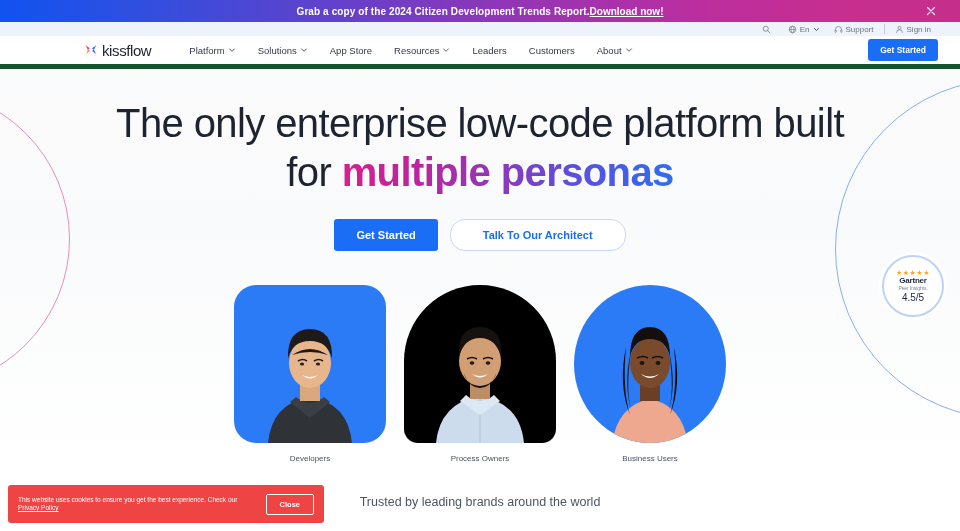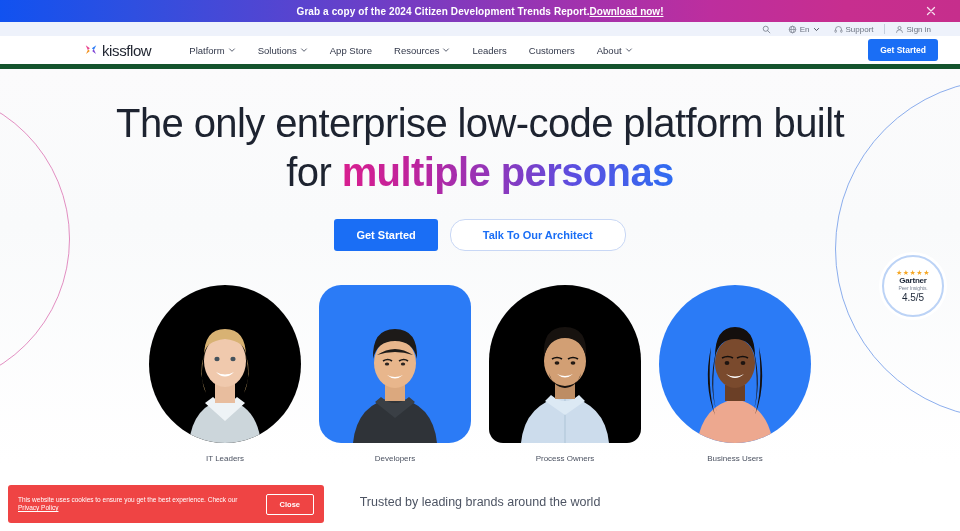--- a/index.html
+++ b/index.html
@@ -496,39 +496,20 @@
 
     <div class="gartner-badge">
       <div class="gartner-stars">★★★★★</div>
       <div class="gartner-name">Gartner</div>
       <div class="gartner-sub">Peer Insights.</div>
       <div class="gartner-score">4.5/5</div>
     </div>
 
     <div class="personas">
 
-      <div class="persona">
-        <div class="persona-img shape-circle">
-          <svg class="av" viewBox="0 0 152 158" aria-hidden="true">
-            <rect width="152" height="158" fill="#000000"></rect>
-            <path d="M40 158 q4 -38 36 -44 q32 6 36 44 Z" fill="#ccd6db"></path>
-            <path d="M64 112 q12 12 24 0 l8 6 -20 18 -20 -18 Z" fill="#eef3f6"></path>
-            <path d="M66 98 h20 v20 h-20 Z" fill="#e8bd9e"></path>
-            <ellipse cx="76" cy="76" rx="21" ry="26" fill="#f0c9ad"></ellipse>
-            <path d="M55 72 q0 -28 21 -28 q21 0 21 28 q0 -16 -21 -18 q-21 2 -21 18 Z" fill="#d8b273"></path>
-            <path d="M55 70 q-5 24 2 38 q-8 -20 -2 -38 Z" fill="#d8b273"></path>
-            <path d="M97 70 q5 24 -2 38 q8 -20 2 -38 Z" fill="#d8b273"></path>
-            <ellipse cx="68" cy="74" rx="2.6" ry="2.2" fill="#44525c"></ellipse>
-            <ellipse cx="84" cy="74" rx="2.6" ry="2.2" fill="#44525c"></ellipse>
-            <path d="M68 88 q8 6 16 0 q-8 4 -16 0 Z" fill="#ffffff"></path>
-            <path d="M67 87 q9 9 18 0 q-9 5 -18 0 Z" fill="#ffffff"></path>
-          </svg>
-        </div>
-        <div class="persona-label">IT Leaders</div>
-      </div>
 
       <div class="persona">
         <div class="persona-img shape-rounded-square">
           <svg class="av" viewBox="0 0 152 158" aria-hidden="true">
             <rect width="152" height="158" fill="#2b7bf6"></rect>
             <path d="M34 158 q4 -40 42 -46 q38 6 42 46 Z" fill="#2f3338"></path>
             <path d="M62 112 q14 12 28 0 l6 5 -20 16 -20 -16 Z" fill="#3a3f45"></path>
             <path d="M66 98 h20 v18 h-20 Z" fill="#dba87e"></path>
             <ellipse cx="76" cy="78" rx="21" ry="25" fill="#e8b68c"></ellipse>
             <path d="M54 74 q-1 -30 22 -30 q23 0 22 30 q-4 -18 -22 -18 q-18 0 -22 18 Z" fill="#1d1a18"></path>

